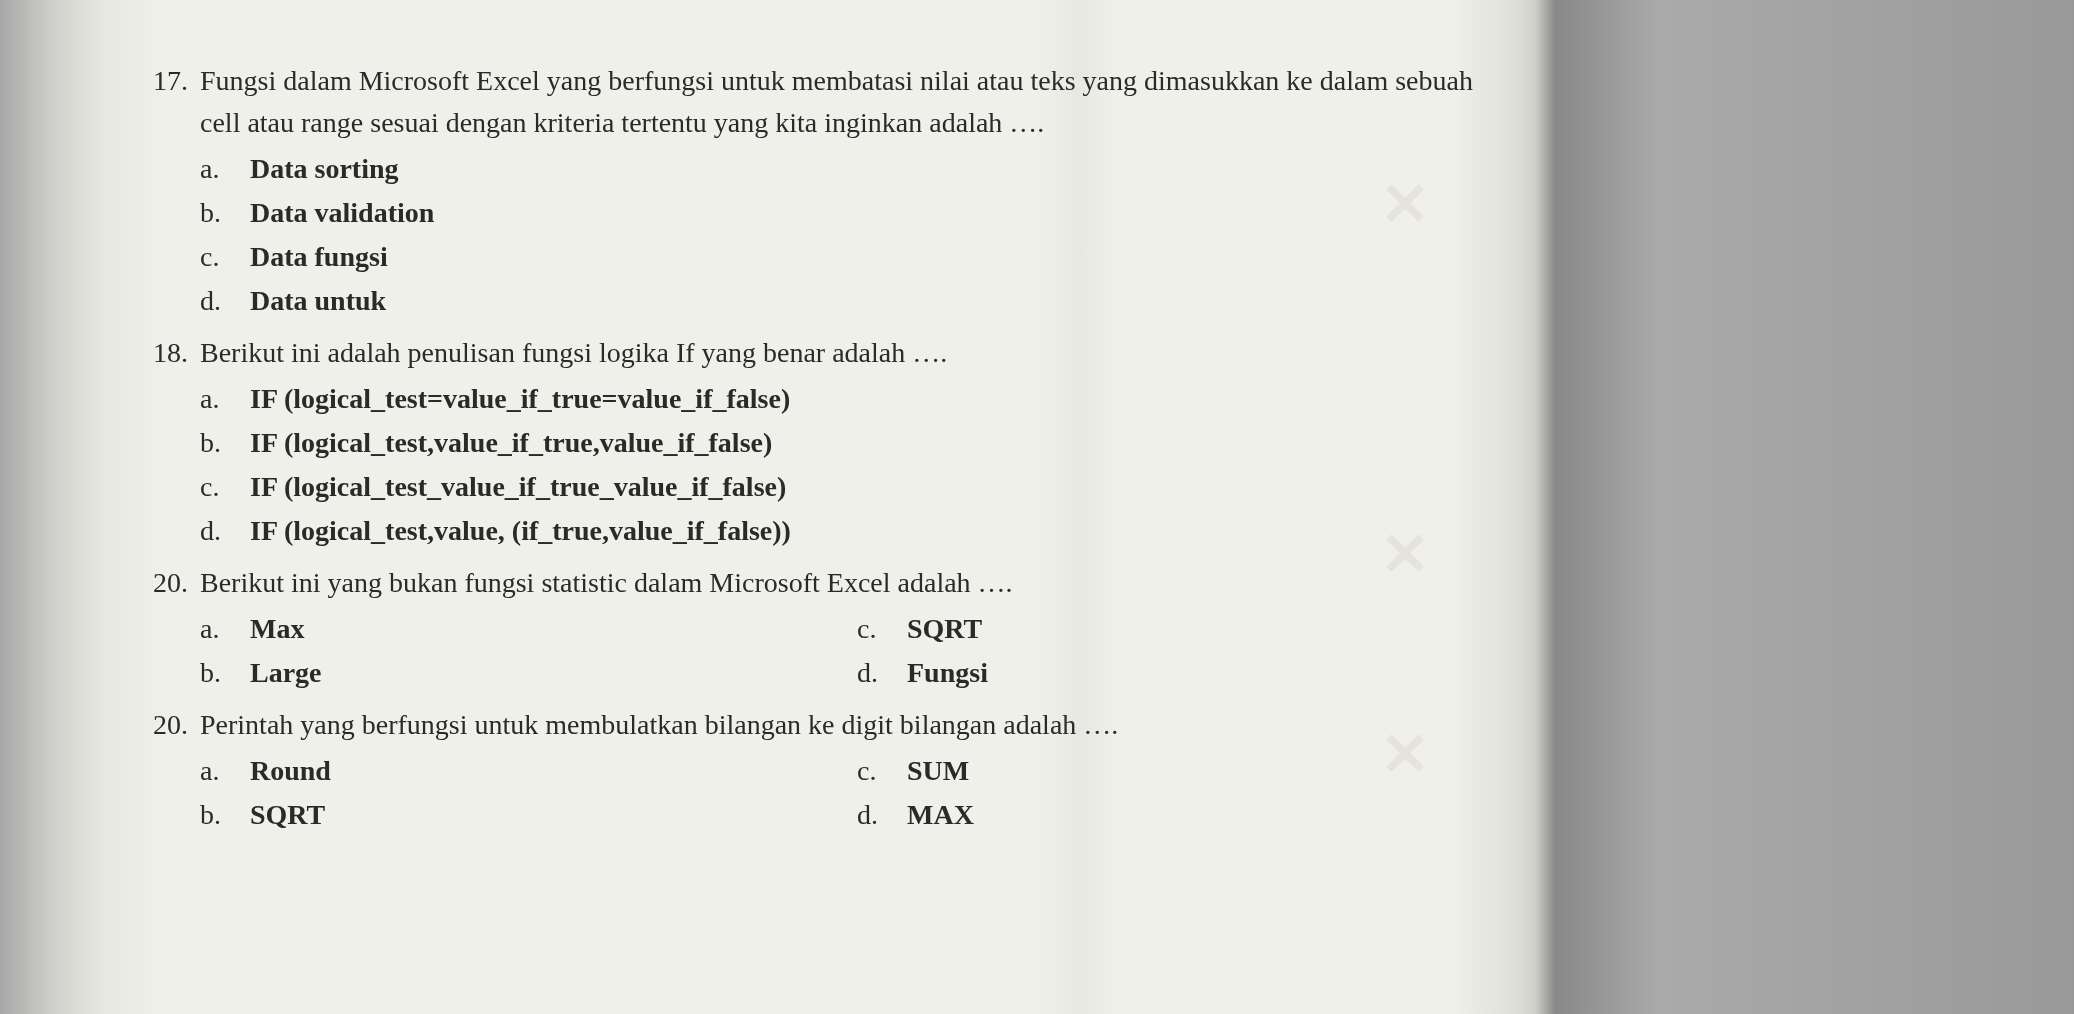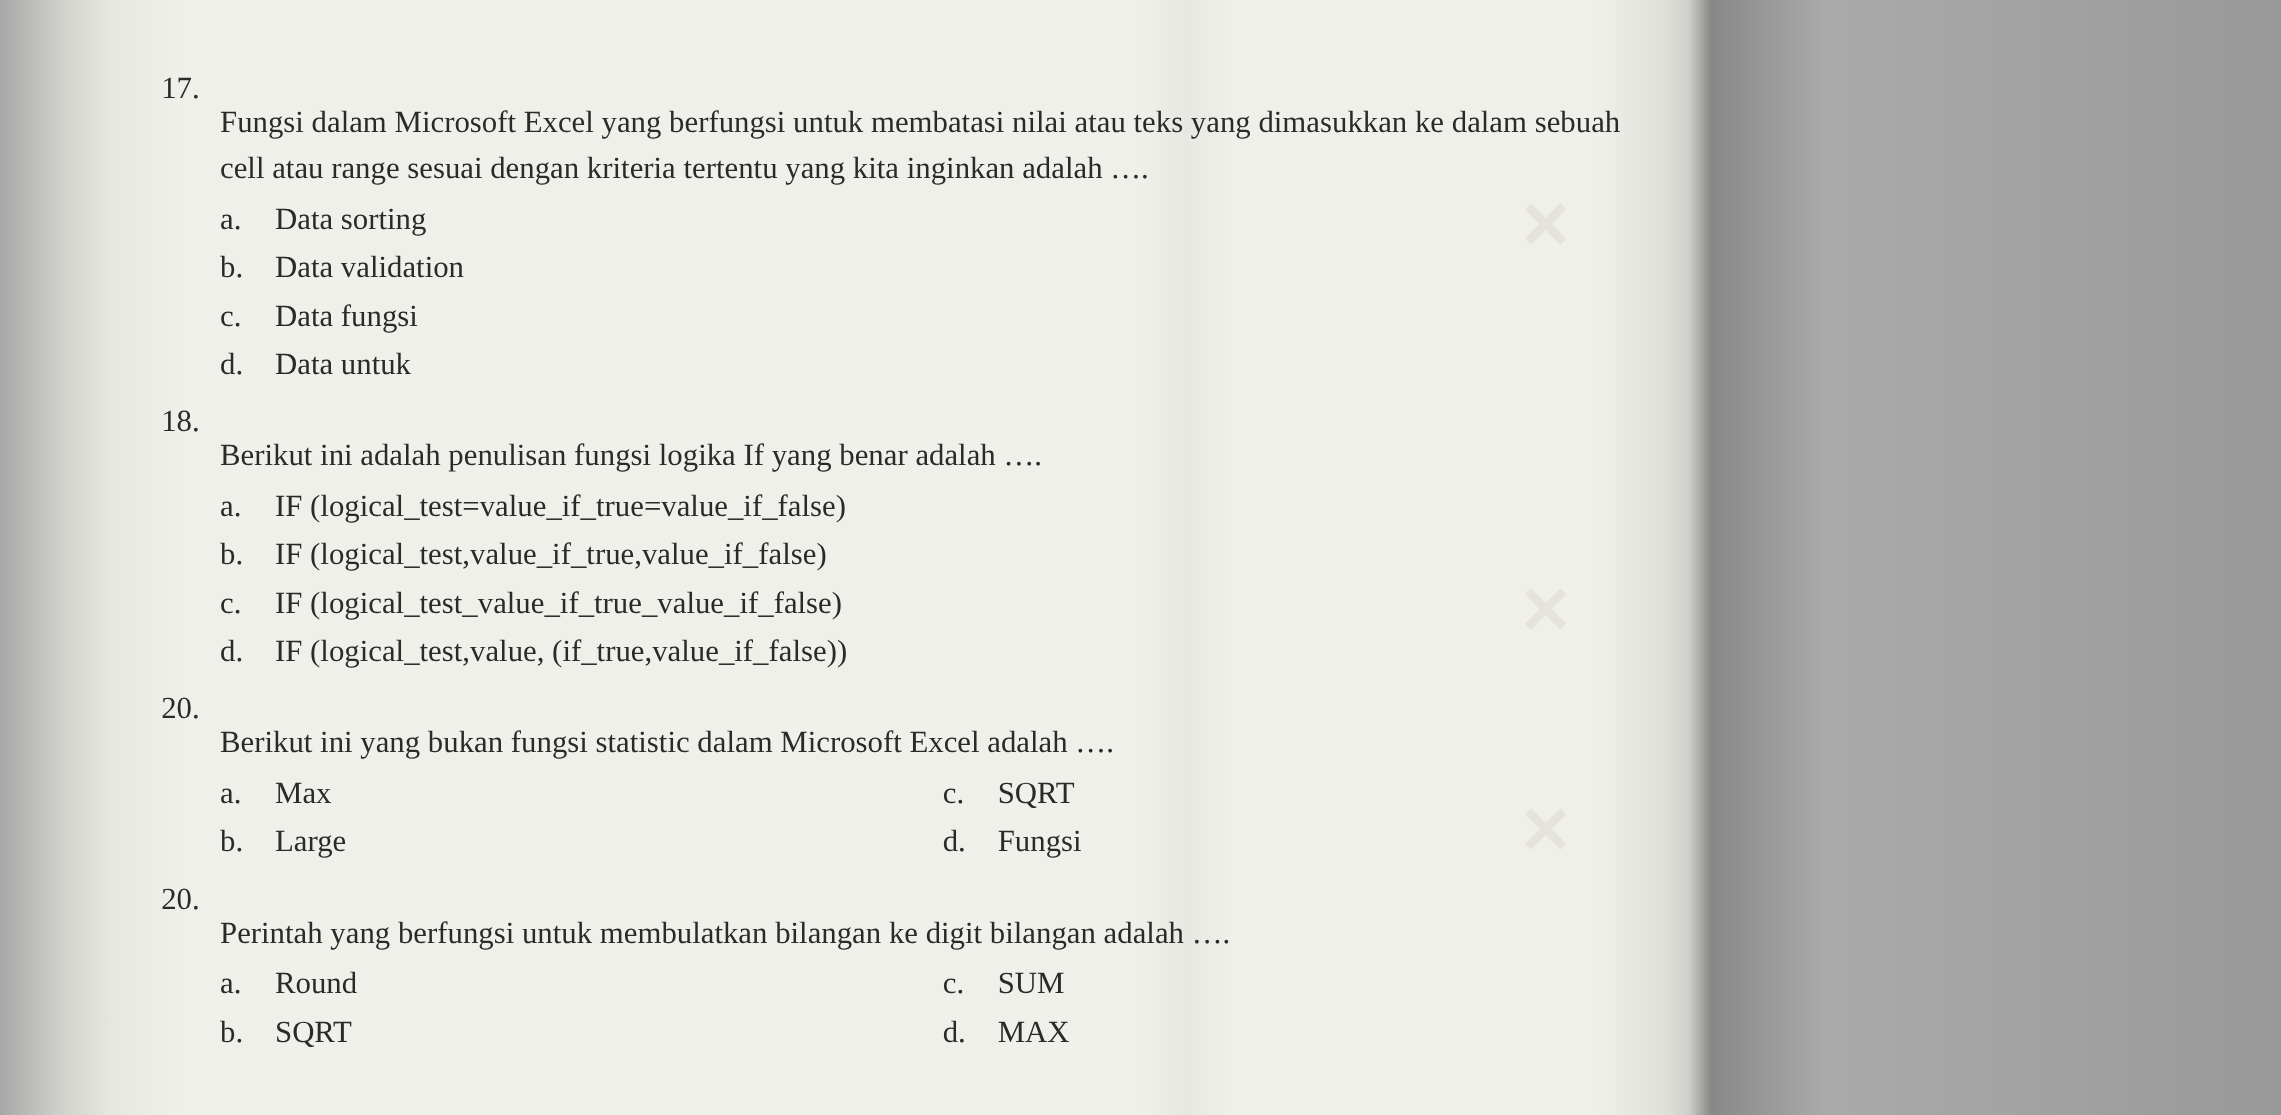--- a/index.html
+++ b/index.html
@@ -22,43 +22,43 @@
       padding-left: 140px;
       background: transparent;
     }
     .question {
       display: flex;
       margin-bottom: 8px;
     }
     .q-number {
       width: 60px;
       flex-shrink: 0;
-      text-align: center;
+      text-align: right;
       padding-right: 12px;
     }
     .q-body {
       flex: 1;
     }
     .q-text {
       margin-bottom: 4px;
-      margin-top: 31px;
     }
     .options {
       padding-left: 0;
     }
     .option {
       display: flex;
       margin-bottom: 2px;
     }
     .option-letter {
       width: 50px;
       flex-shrink: 0;
     }
     .option-text {
       flex: 1;
+      font-weight: bold;
     }
     .options-two-col {
       display: flex;
     }
     .col {
       flex: 1;
     }
     .faint-x {
       position: absolute;
       color: rgba(120, 80, 80, 0.08);

